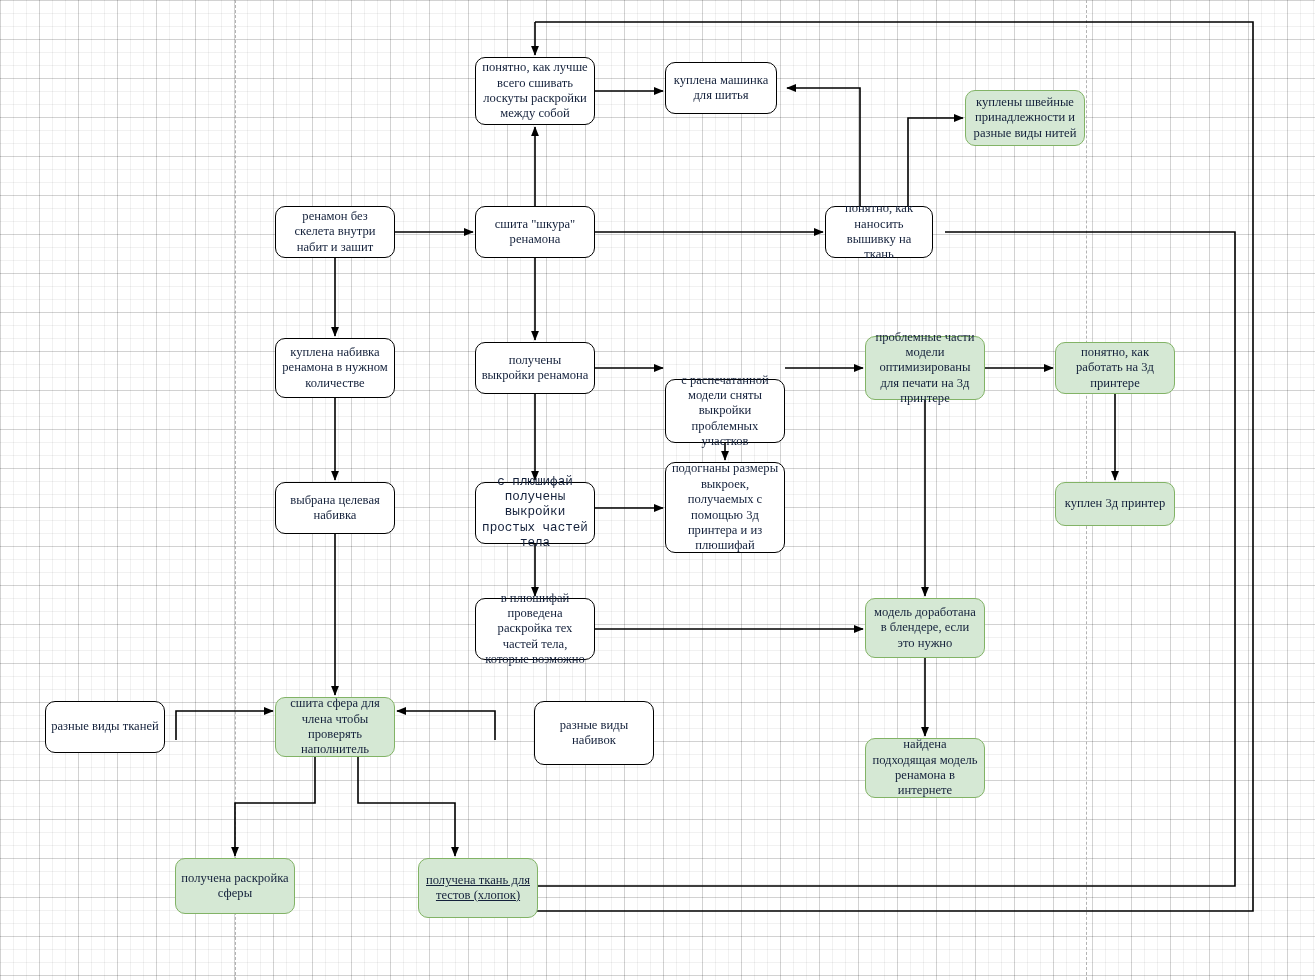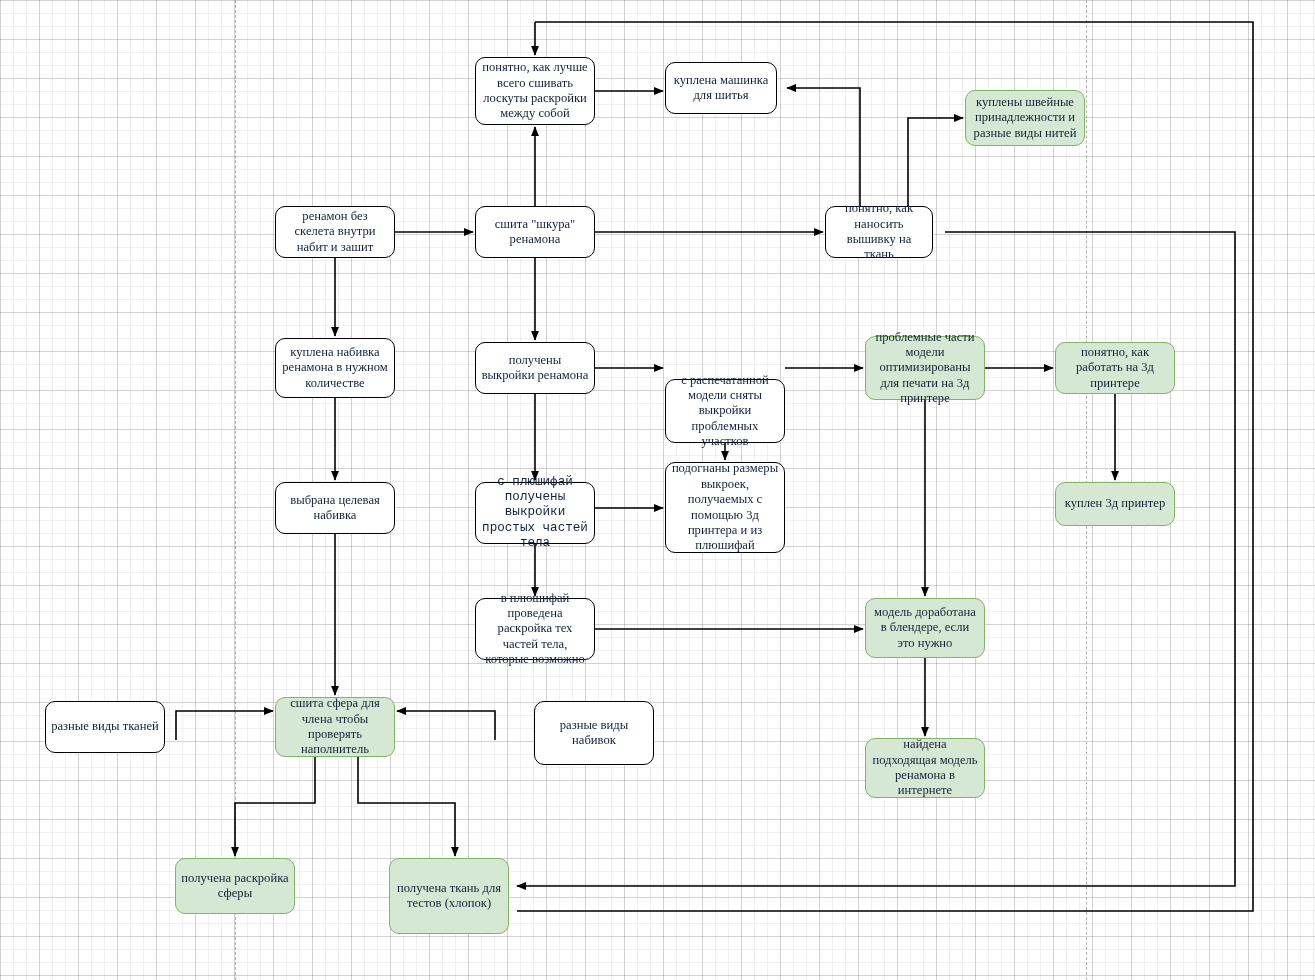--- a/index.html
+++ b/index.html
@@ -180,17 +180,17 @@
   </div>
   <div class="node" style="left:534px;top:701px;width:120px;height:64px;">
     <span>разные виды набивок</span>
   </div>
   <div class="node green" style="left:865px;top:738px;width:120px;height:60px;">
     <span>найдена подходящая модель ренамона в интернете</span>
   </div>
   <div class="node green" style="left:175px;top:858px;width:120px;height:56px;">
     <span>получена раскройка сферы</span>
   </div>
-  <div class="node green" style="left:389px;top:858px;width:120px;height:76px;">
+  <div class="node green" style="left:418px;top:858px;width:120px;height:60px;text-decoration:underline;">
     <span>получена ткань для тестов (хлопок)</span>
   </div>
 
 </div>
 
 </body></html>

